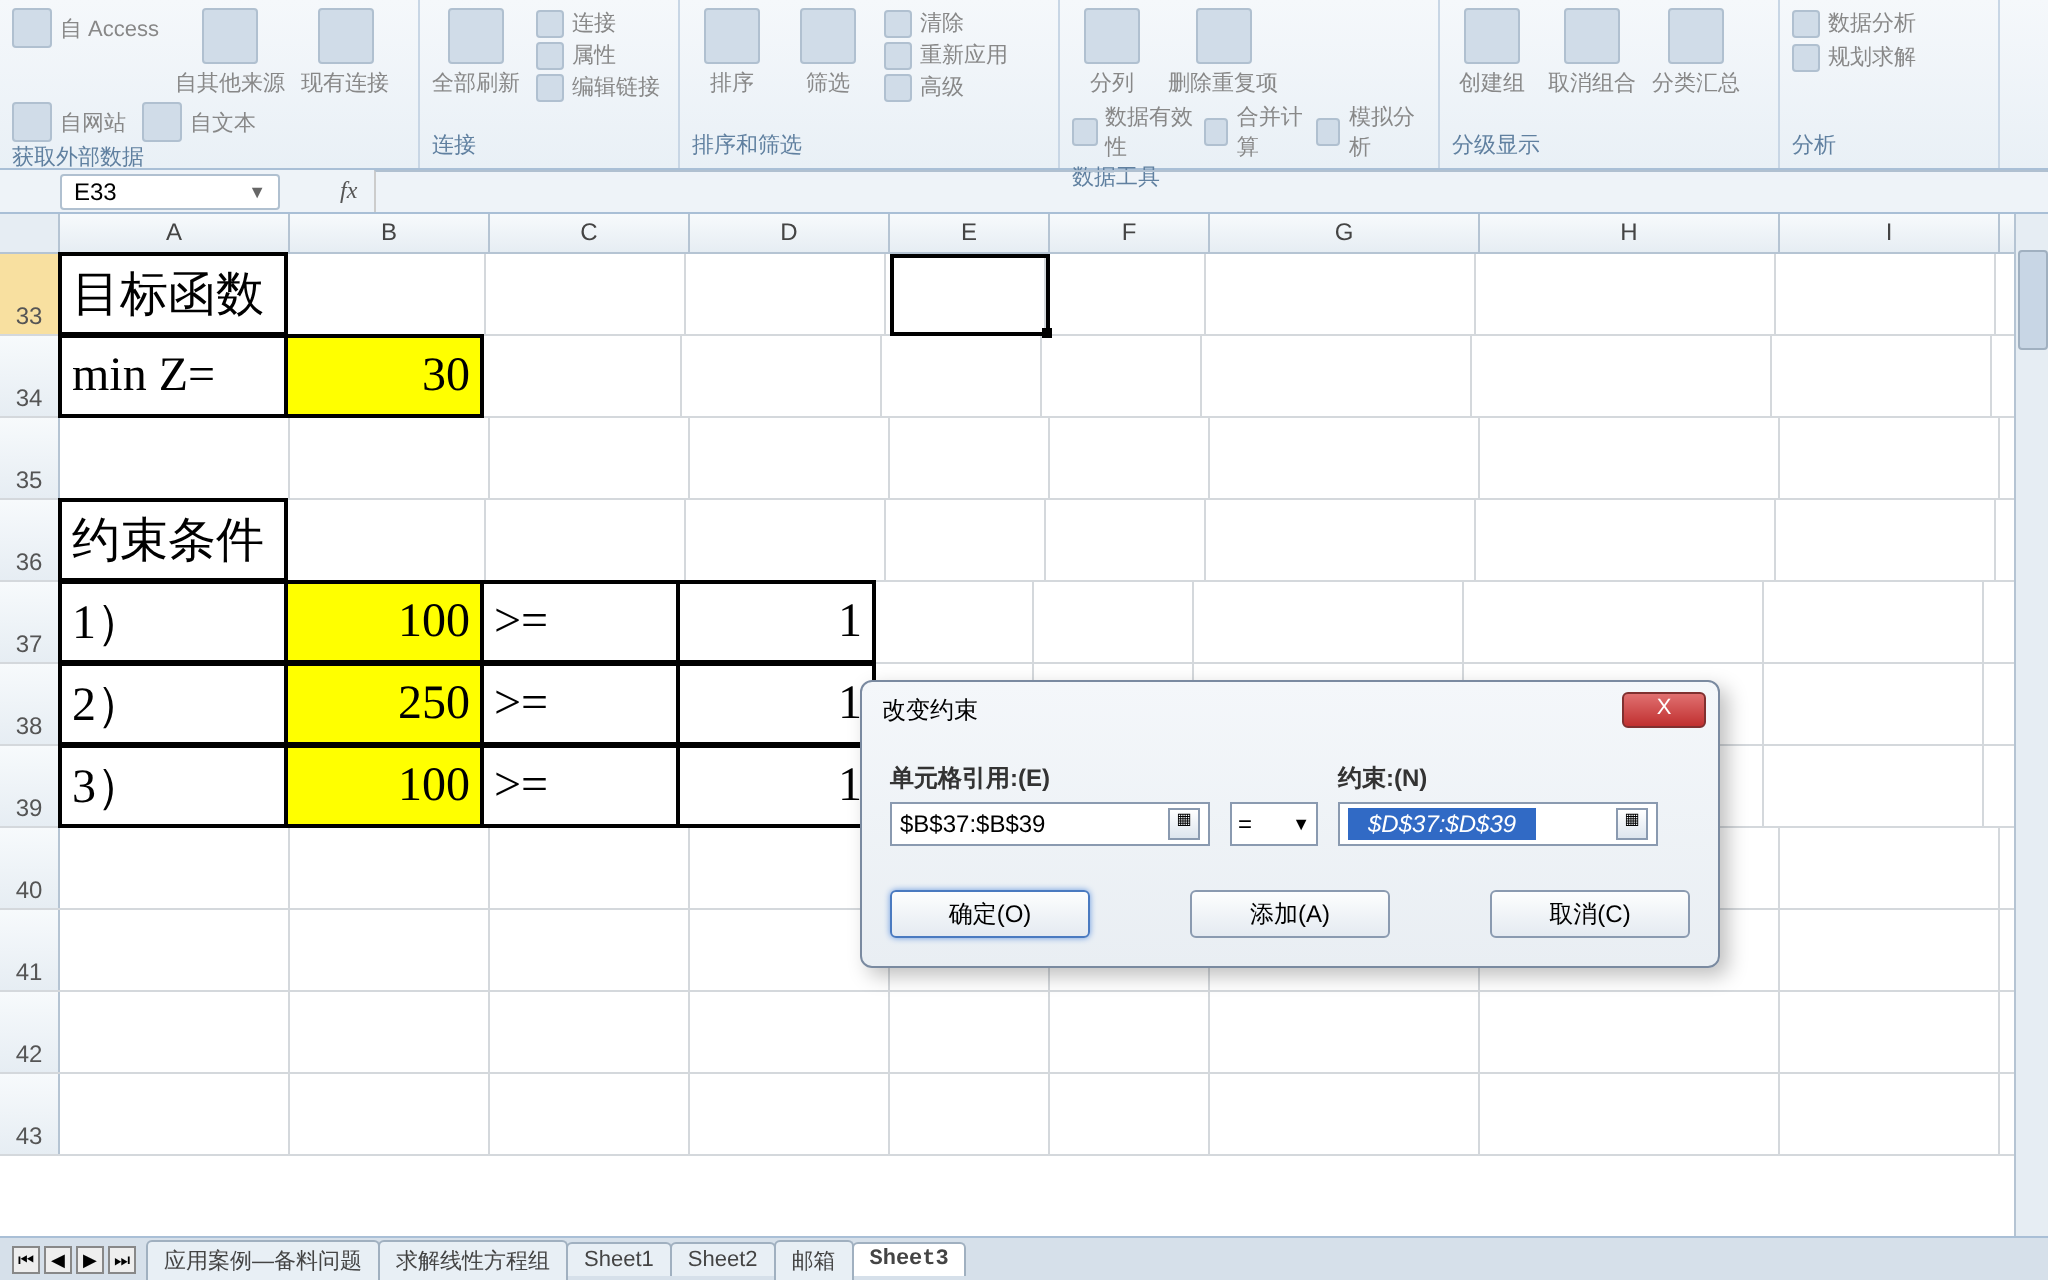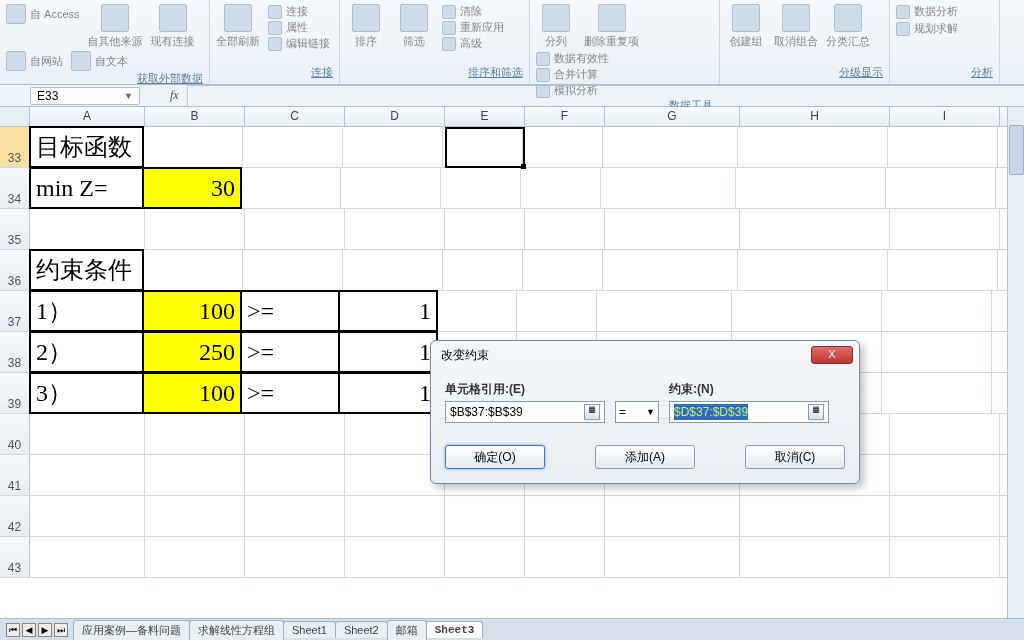--- a/index.html
+++ b/index.html
@@ -1,21 +1,21 @@
 <!DOCTYPE html>
 <html><head>
 <meta charset="utf-8">
 <style>
 * { margin: 0; padding: 0; box-sizing: border-box; font-family: "Microsoft YaHei", Arial, sans-serif; }
 body { background: #fff; width: 1024px; height: 640px; overflow: hidden; position: relative; }
 
 
 .ribbon { height: 85px; background: linear-gradient(#f5f8fb, #e9f0f6); border-bottom: 1px solid #a9bfd6; display: flex; font-size: 11px; color: #555; }
 .ribbon-group { border-right: 1px solid #c8d6e5; padding: 2px 6px; display: flex; flex-direction: column; justify-content: space-between; }
-.ribbon-group-title { text-align: right; color: #6080a0; font-size: 11px; padding-bottom: 2px; text-decoration: underline; }
+.ribbon-group-title { text-align: left; color: #6080a0; font-size: 11px; padding-bottom: 2px; }
 .ribbon-btns { display: flex; flex-wrap: wrap; gap: 2px 8px; flex: 1; align-items: flex-start; padding-top: 2px;}
 .ribbon-btn { display: flex; flex-direction: column; align-items: center; gap: 2px; color: #888; font-size: 11px; min-width: 40px;}
 .ribbon-btn.small { flex-direction: row; gap: 4px; min-width: 50px;}
 .ribbon-icon { width: 20px; height: 20px; background: #d0dce8; border: 1px solid #b0c0d0; border-radius: 2px; }
 .ribbon-icon.big { width: 28px; height: 28px; }
 
 
 .formula-bar { height: 22px; background: #eef3f8; border-bottom: 1px solid #a9bfd6; display: flex; align-items: center; font-size: 12px; }
 .name-box { width: 110px; margin-left: 30px; border: 1px solid #b0c0d0; background: #fff; padding: 1px 6px; border-radius: 2px; display:flex; justify-content:space-between; align-items:center;}
 .name-box .dd { font-size:9px; color:#666;}
@@ -55,21 +55,21 @@
 .dialog-title { height: 28px; display:flex; align-items:center; justify-content:space-between; padding: 0 6px 0 10px; border-radius:6px 6px 0 0;}
 .dialog-close { width: 42px; height: 18px; background: linear-gradient(#e07070,#c03030); border:1px solid #803030; border-radius:3px; color:#fff; text-align:center; font-size:11px; line-height:15px;}
 .dialog-body { padding: 12px 14px 8px;}
 .dialog-row { display:flex; gap:10px; align-items:flex-end;}
 .dialog-field { display:flex; flex-direction:column; gap:3px;}
 .dialog-field label{ color:#333;font-weight:bold; }
 .dinput { border:1px solid #8a9ab0; background:#fff; height:22px; padding:2px 4px; display:flex; align-items:center; justify-content:space-between;}
 .dinput .ref-icon{ width:16px; height:16px; border:1px solid #8a9ab0; background:linear-gradient(#fff,#dde5ee); font-size:8px; text-align:center;}
 .dselect{ border:1px solid #8a9ab0; background:#fff; height:22px; width:44px; display:flex; align-items:center; justify-content:space-between; padding:0 3px;}
 .dselect .arr{font-size:9px;}
-.sel-text{ background:#316ac5; color:#bef264; padding:1px 0;}
+.sel-text{ background:#316ac5; color:#ffffff; padding:1px 10px;font-style:italic;}
 .dialog-btns{ display:flex; justify-content:space-between; padding:14px 14px 14px;}
 .dbtn{ width:100px; height:24px; border:1px solid #8a9ab0; border-radius:3px; background:linear-gradient(#fdfefe,#e4eaf1); text-align:center; line-height:22px; font-size:12px;}
 .dbtn.primary{ border:1px solid #4a7ac0; box-shadow:0 0 3px #6a9ae0;}
 
 
 .vscroll{position:absolute; right:0; top:107px; bottom:22px; width:17px; background:#e6edf3; border-left:1px solid #b5c4d3;}
 .vscroll .thumb{width:15px; height:50px; margin:18px 1px; background:#c8d6e5; border:1px solid #a0b0c0; border-radius:2px;}
 </style>
 </head>
 <body>
@@ -153,21 +153,21 @@
   <div class="ribbon-group" style="width:190px">
     <div class="ribbon-btns">
       <div class="ribbon-btn">
           <span class="ribbon-icon big"></span>
           <span>分列</span>
         </div>
       <div class="ribbon-btn">
           <span class="ribbon-icon big"></span>
           <span>删除重复项</span>
         </div>
-      <div style="display:flex;flex-direction:column;gap:1px;">
+      <div style="display:flex;flex-direction:row;gap:1px;">
         <div class="ribbon-btn small">
             <span class="ribbon-icon" style="width:14px;height:14px"></span>
             <span>数据有效性</span>
           </div>
         <div class="ribbon-btn small">
             <span class="ribbon-icon" style="width:14px;height:14px"></span>
             <span>合并计算</span>
           </div>
         <div class="ribbon-btn small">
             <span class="ribbon-icon" style="width:14px;height:14px"></span>

